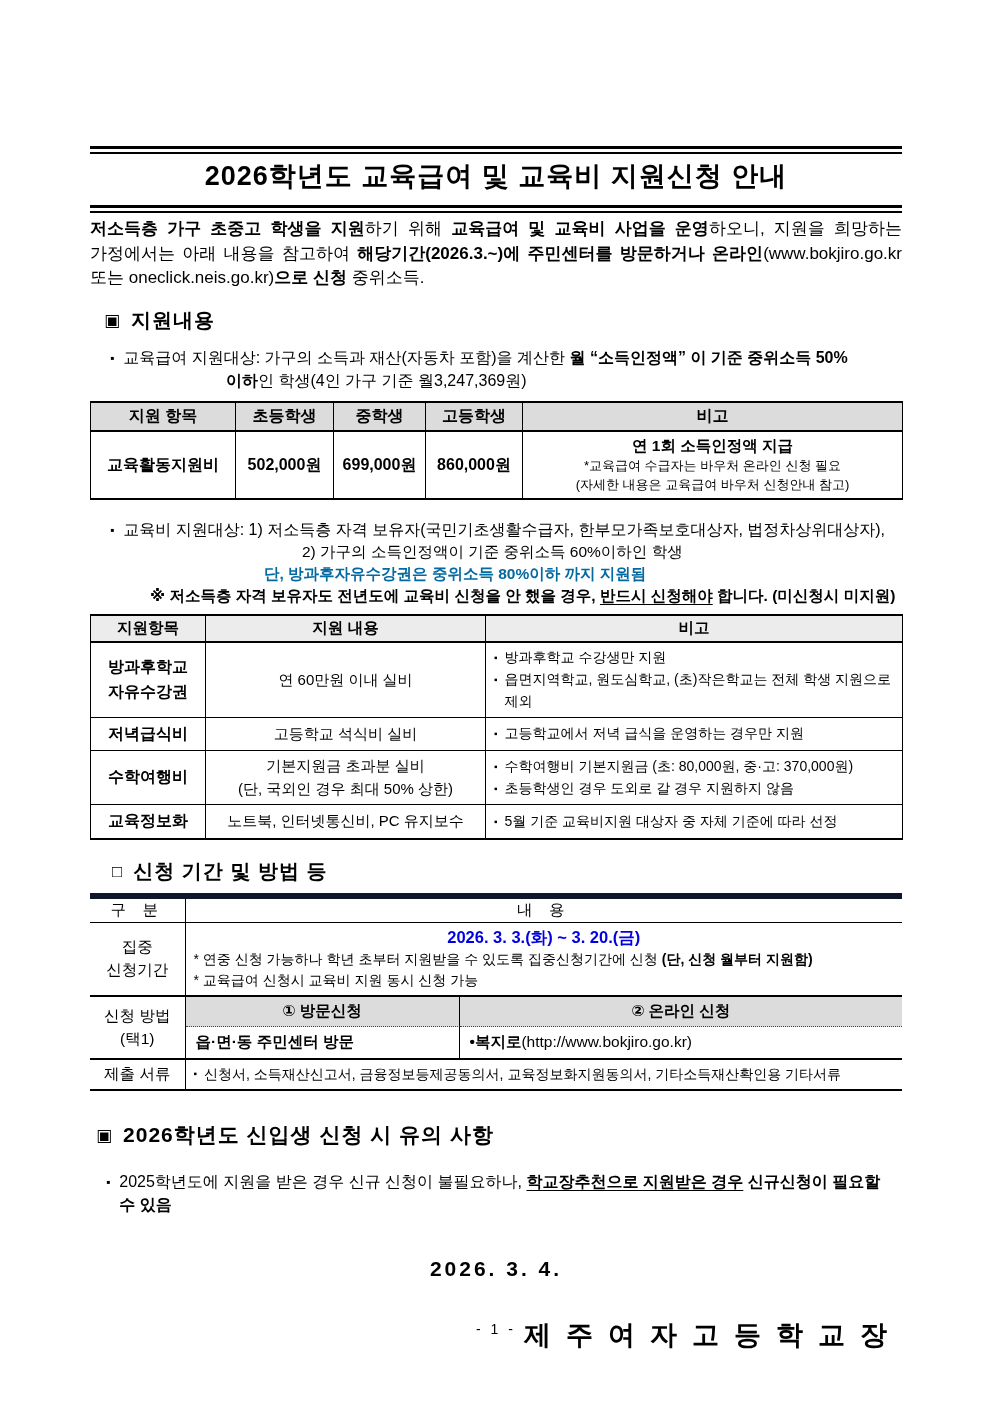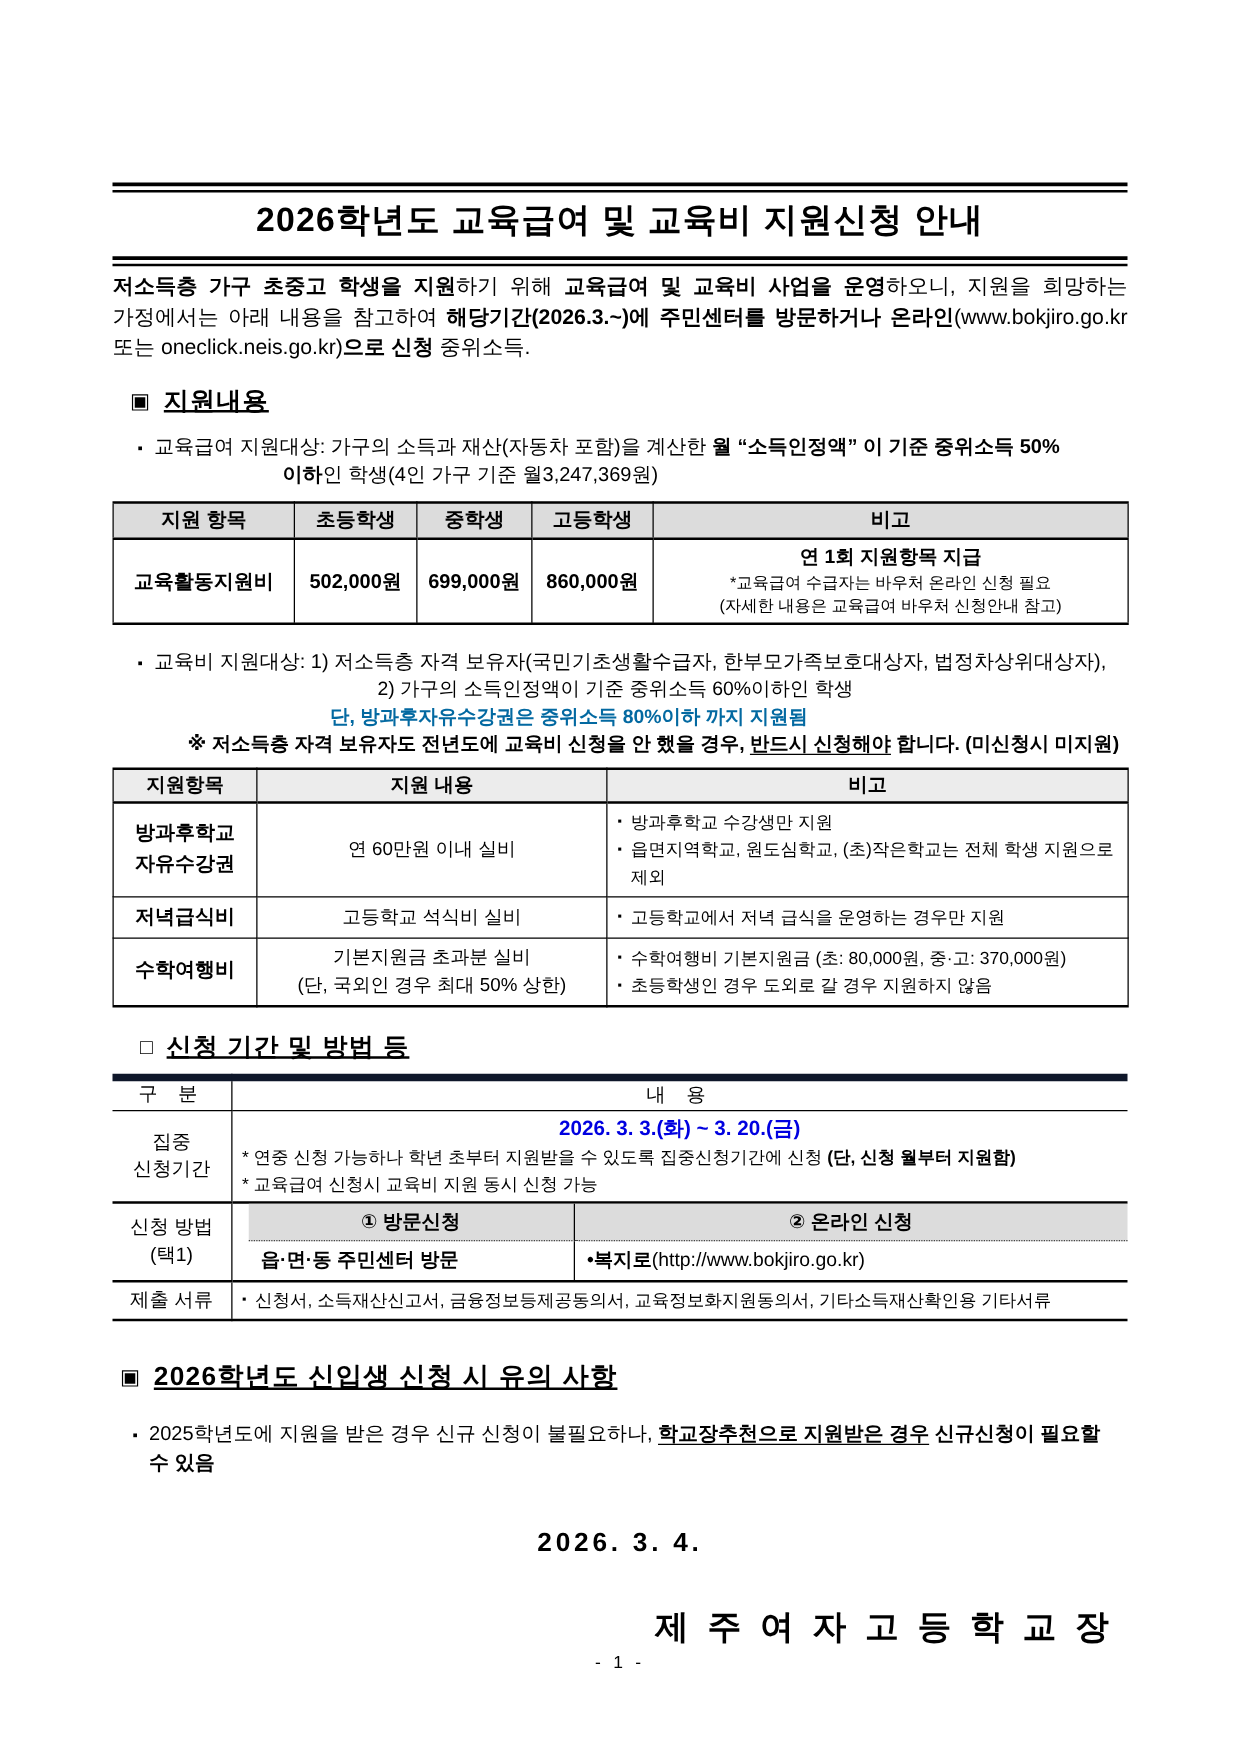--- a/index.html
+++ b/index.html
@@ -23,21 +23,21 @@
   }
 
   
   .intro { margin-top: 9px; font-size: 17px; line-height: 1.45; text-align: justify; word-break: keep-all; }
   .b { font-weight: bold; }
   .ul { text-decoration: underline; text-underline-offset: 3px; }
 
   
   .sec-h { display: flex; align-items: center; gap: 11px; font-weight: bold; }
   .sec-h .sec-icon { font-size: 17px; line-height: 1; }
-  .sec-h .sec-label { font-size: 20px; letter-spacing: 1px; text-decoration: underline; }
+  .sec-h .sec-label { font-size: 20px; letter-spacing: 1px; }
   .sec1 { margin: 16px 0 0 14px; }
   .sec2 { margin: 18px 0 0 22px; }
   .sec3 { margin: 30px 0 0 6px; }
   .sec3 .sec-label { font-size: 21px; }
 
   
   .bullet-line { display: flex; gap: 9px; font-size: 16px; line-height: 1.42; }
   .bullet-line .mk { font-size: 12px; padding-top: 3px; }
   .b1 { margin: 13px 0 0 20px; }
   .b1-l2 { padding-left: 116px; font-size: 16px; line-height: 1.42; }
@@ -78,21 +78,21 @@
   .t3 tr > td:last-child { border-right: none; }
   .t3 .hdr td { height: 26px; text-align: center; letter-spacing: 6px; }
   .t3 .thick td { border-top: 2px solid #000; }
   .t3 .period-cell { padding: 3px 8px; }
   .t3 .period { text-align: center; color: #0000e0; font-weight: bold; font-size: 16.5px; line-height: 1.4; }
   .t3 .pnote { font-size: 14px; line-height: 1.55; }
   .t3 .m-cell { padding: 0; }
   .m-grid { display: grid; grid-template-columns: 274px 1fr; }
   .m-grid .mh { background: #dcdcdc; font-weight: bold; text-align: center; font-size: 15.5px; padding: 4px 0; border-bottom: 1px dotted #444; }
   .m-grid .mc { padding: 5px 10px; font-size: 15.5px; }
-  .m-grid .c1 { border-right: 1px solid #000; margin-left: 13px; }
+  .m-grid .c1 { border-right: 1px solid #000; }
   .docs-cell { padding: 4px 8px; }
   .docs-line { display: flex; gap: 7px; font-size: 14px; line-height: 1.5; }
   .docs-line .mk { font-size: 10px; padding-top: 2px; }
 
   
   .date-line { margin-top: 40px; text-align: center; font-size: 21px; font-weight: bold; letter-spacing: 3px; }
   .signer-line { margin-top: 36px; text-align: right; font-size: 27px; font-weight: bold; letter-spacing: 15px; text-indent: 15px; }
   .pageno { position: absolute; left: 0; bottom: 66px; width: 100%; text-align: center; font-size: 14px; letter-spacing: 3px; }
 </style>
 </head>
@@ -137,21 +137,21 @@
         <th>중학생</th>
         <th>고등학생</th>
         <th>비고</th>
       </tr>
       <tr>
         <td class="item">교육활동지원비</td>
         <td class="val">502,000원</td>
         <td class="val">699,000원</td>
         <td class="val">860,000원</td>
         <td class="note">
-          <div class="n1">연 1회 지원항목 지급</div>
+          <div class="n1">연 1회 소득인정액 지급</div>
           <div class="n2">*교육급여 수급자는 바우처 온라인 신청 필요</div>
           <div class="n2">(자세한 내용은 교육급여 바우처 신청안내 참고)</div>
         </td>
       </tr>
     </tbody>
       </table>
 
     <div class="b2">
       <div class="bullet-line">
         <span class="mk">▪</span>
@@ -208,20 +208,30 @@
           <div class="note-line">
                 <span class="mk">▪</span>
                 <span>수학여행비 기본지원금 (초: 80,000원, 중·고: 370,000원)</span>
               </div>
           <div class="note-line">
                 <span class="mk">▪</span>
                 <span>초등학생인 경우 도외로 갈 경우 지원하지 않음</span>
               </div>
         </td>
       </tr>
+      <tr>
+        <td class="item">교육정보화</td>
+        <td class="cont">노트북, 인터넷통신비, PC 유지보수</td>
+        <td class="notes">
+          <div class="note-line">
+                <span class="mk">▪</span>
+                <span>5월 기준 교육비지원 대상자 중 자체 기준에 따라 선정</span>
+              </div>
+        </td>
+      </tr>
     </tbody>
       </table>
 
     <div class="sec-h sec2">
       <span class="sec-icon">□</span>
       <span class="sec-label">신청 기간 및 방법 등</span>
     </div>
 
     <table class="t3">
       <colgroup>

